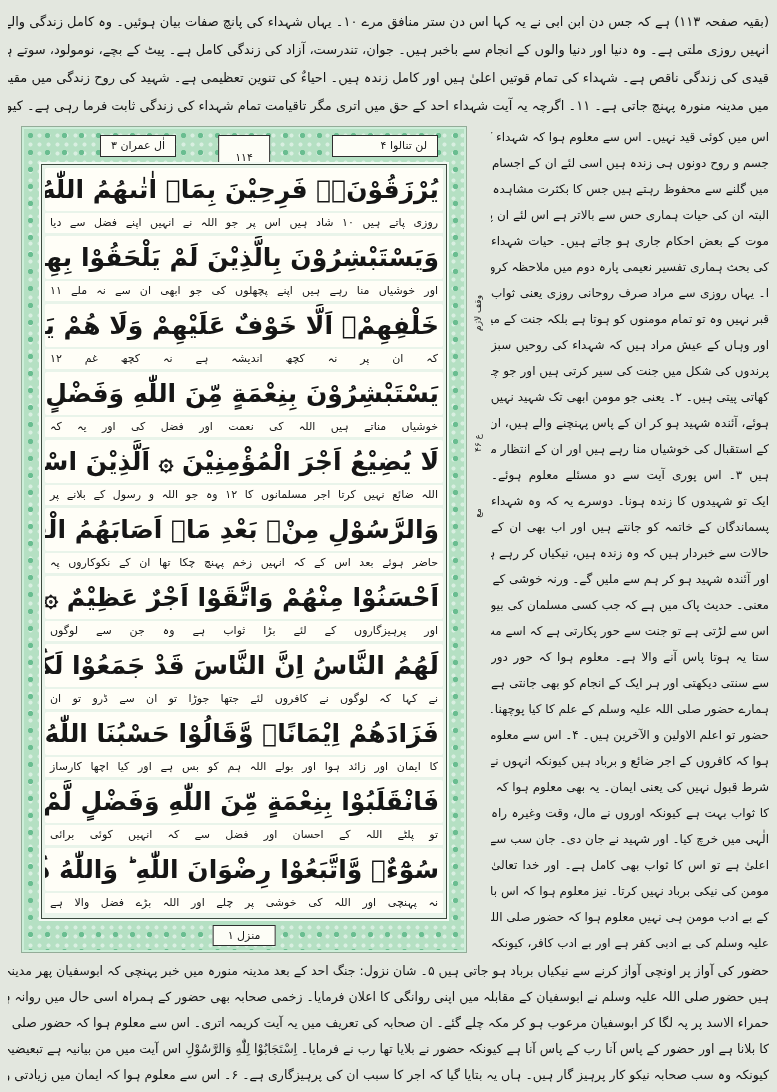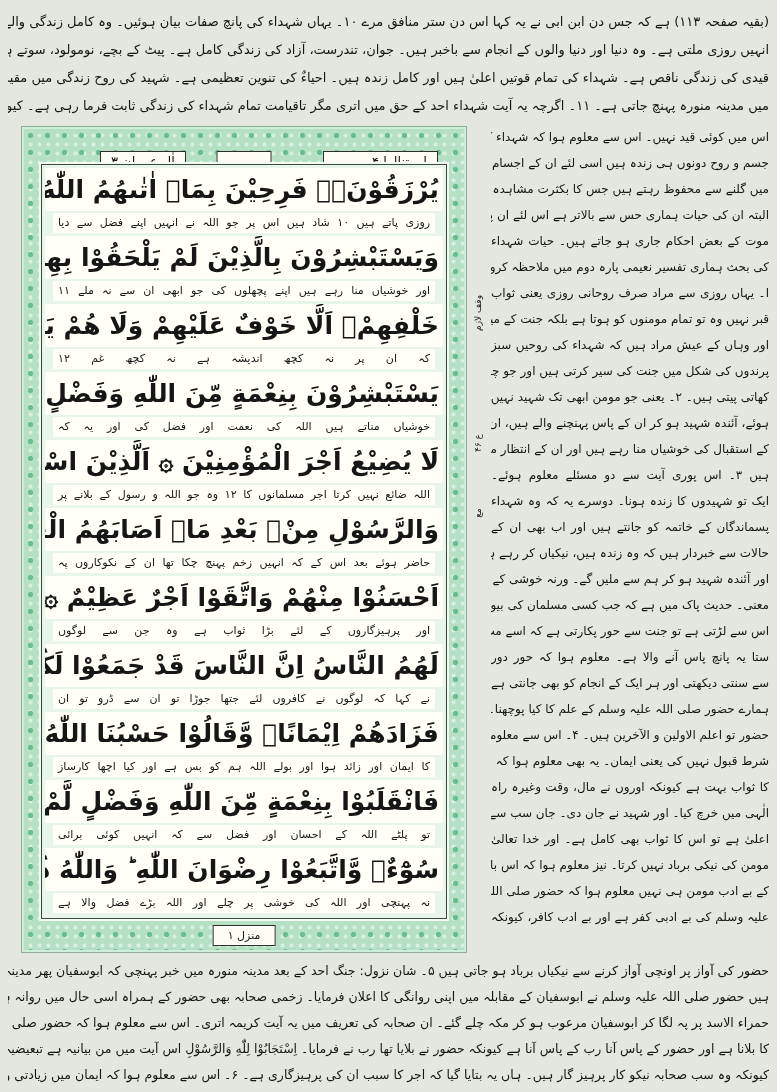--- a/index.html
+++ b/index.html
@@ -45,31 +45,31 @@
   }
   .qline{box-sizing:border-box;direction:rtl;overflow:hidden;}
   .qline.arabic{
     height:43px;line-height:43px;margin:0 0 2px 0;
     background:#fffef7;border-radius:2px;
     font-size:25px;font-weight:bold;
     text-align:justify;text-align-last:justify;white-space:nowrap;
     padding:0 4px;
   }
   .qline.urdu{
-    height:20px;line-height:20px;margin:0 8px 3px;
+    height:20px;line-height:20px;margin:0 0 3px;
     background:#fffef7;border-radius:1px;
     font-size:11px;
     text-align:justify;text-align-last:justify;white-space:nowrap;
     padding:0 5px;
   }
   
   .hlabel{
-    position:absolute;top:24px;height:20px;line-height:20px;
+    position:absolute;top:8px;height:20px;line-height:20px;
     background:#fdfdf6;border:1px solid #2e2e2e;
-    font-size:13px;padding:0 10px;white-space:nowrap;
+    font-size:11px;padding:0 10px;white-space:nowrap;
     direction:rtl;
   }
   #juz-label{right:28px;padding-left:48px;}
   #page-number{left:50%;transform:translateX(-50%);padding:12px 16px;}
   #surah-label{left:78px;}
   #manzil-label{
     position:absolute;bottom:6px;left:50%;transform:translateX(-50%);
     height:19px;line-height:19px;background:#fdfdf6;border:1px solid #2e2e2e;
     font-size:11px;padding:0 14px;white-space:nowrap;
   }
@@ -155,24 +155,25 @@
     <div class="tline">کھاتی پیتی ہیں۔ ۲۔ یعنی جو مومن ابھی تک شہید نہیں</div>
     <div class="tline">ہوئے، آئندہ شہید ہو کر ان کے پاس پہنچنے والے ہیں، ان</div>
     <div class="tline">کے استقبال کی خوشیاں منا رہے ہیں اور ان کے انتظار میں</div>
     <div class="tline">ہیں ۳۔ اس پوری آیت سے دو مسئلے معلوم ہوئے۔</div>
     <div class="tline">ایک تو شہیدوں کا زندہ ہونا۔ دوسرے یہ کہ وہ شہداء</div>
     <div class="tline">پسماندگان کے خاتمہ کو جانتے ہیں اور اب بھی ان کے</div>
     <div class="tline">حالات سے خبردار ہیں کہ وہ زندہ ہیں، نیکیاں کر رہے ہیں</div>
     <div class="tline">اور آئندہ شہید ہو کر ہم سے ملیں گے۔ ورنہ خوشی کے کیا</div>
     <div class="tline">معنی۔ حدیث پاک میں ہے کہ جب کسی مسلمان کی بیوی</div>
     <div class="tline">اس سے لڑتی ہے تو جنت سے حور پکارتی ہے کہ اسے مت</div>
-    <div class="tline">ستا یہ پانچ پاس آنے والا ہے۔ معلوم ہوا کہ حور دور</div>
+    <div class="tline">ستا یہ ہوتا پاس آنے والا ہے۔ معلوم ہوا کہ حور دور</div>
     <div class="tline">سے سنتی دیکھتی اور ہر ایک کے انجام کو بھی جانتی ہے۔ پھر</div>
     <div class="tline">ہمارے حضور صلی اللہ علیہ وسلم کے علم کا کیا پوچھنا۔</div>
     <div class="tline">حضور تو اعلم الاولین و الآخرین ہیں۔ ۴۔ اس سے معلوم</div>
+    <div class="tline">ہوا کہ کافروں کے اجر ضائع و برباد ہیں کیونکہ انہوں نے</div>
     <div class="tline">شرط قبول نہیں کی یعنی ایمان۔ یہ بھی معلوم ہوا کہ شہداء</div>
     <div class="tline">کا ثواب بہت ہے کیونکہ اوروں نے مال، وقت وغیرہ راہ</div>
     <div class="tline">الٰہی میں خرچ کیا۔ اور شہید نے جان دی۔ جان سب سے</div>
     <div class="tline">اعلیٰ ہے تو اس کا ثواب بھی کامل ہے۔ اور خدا تعالیٰ</div>
     <div class="tline">مومن کی نیکی برباد نہیں کرتا۔ نیز معلوم ہوا کہ اس بارگاہ</div>
     <div class="tline">کے بے ادب مومن ہی نہیں معلوم ہوا کہ حضور صلی اللہ</div>
     <div class="tline">علیہ وسلم کی بے ادبی کفر ہے اور بے ادب کافر، کیونکہ</div>
   </div>
 
 <div id="bottom-block" class="textblock">

